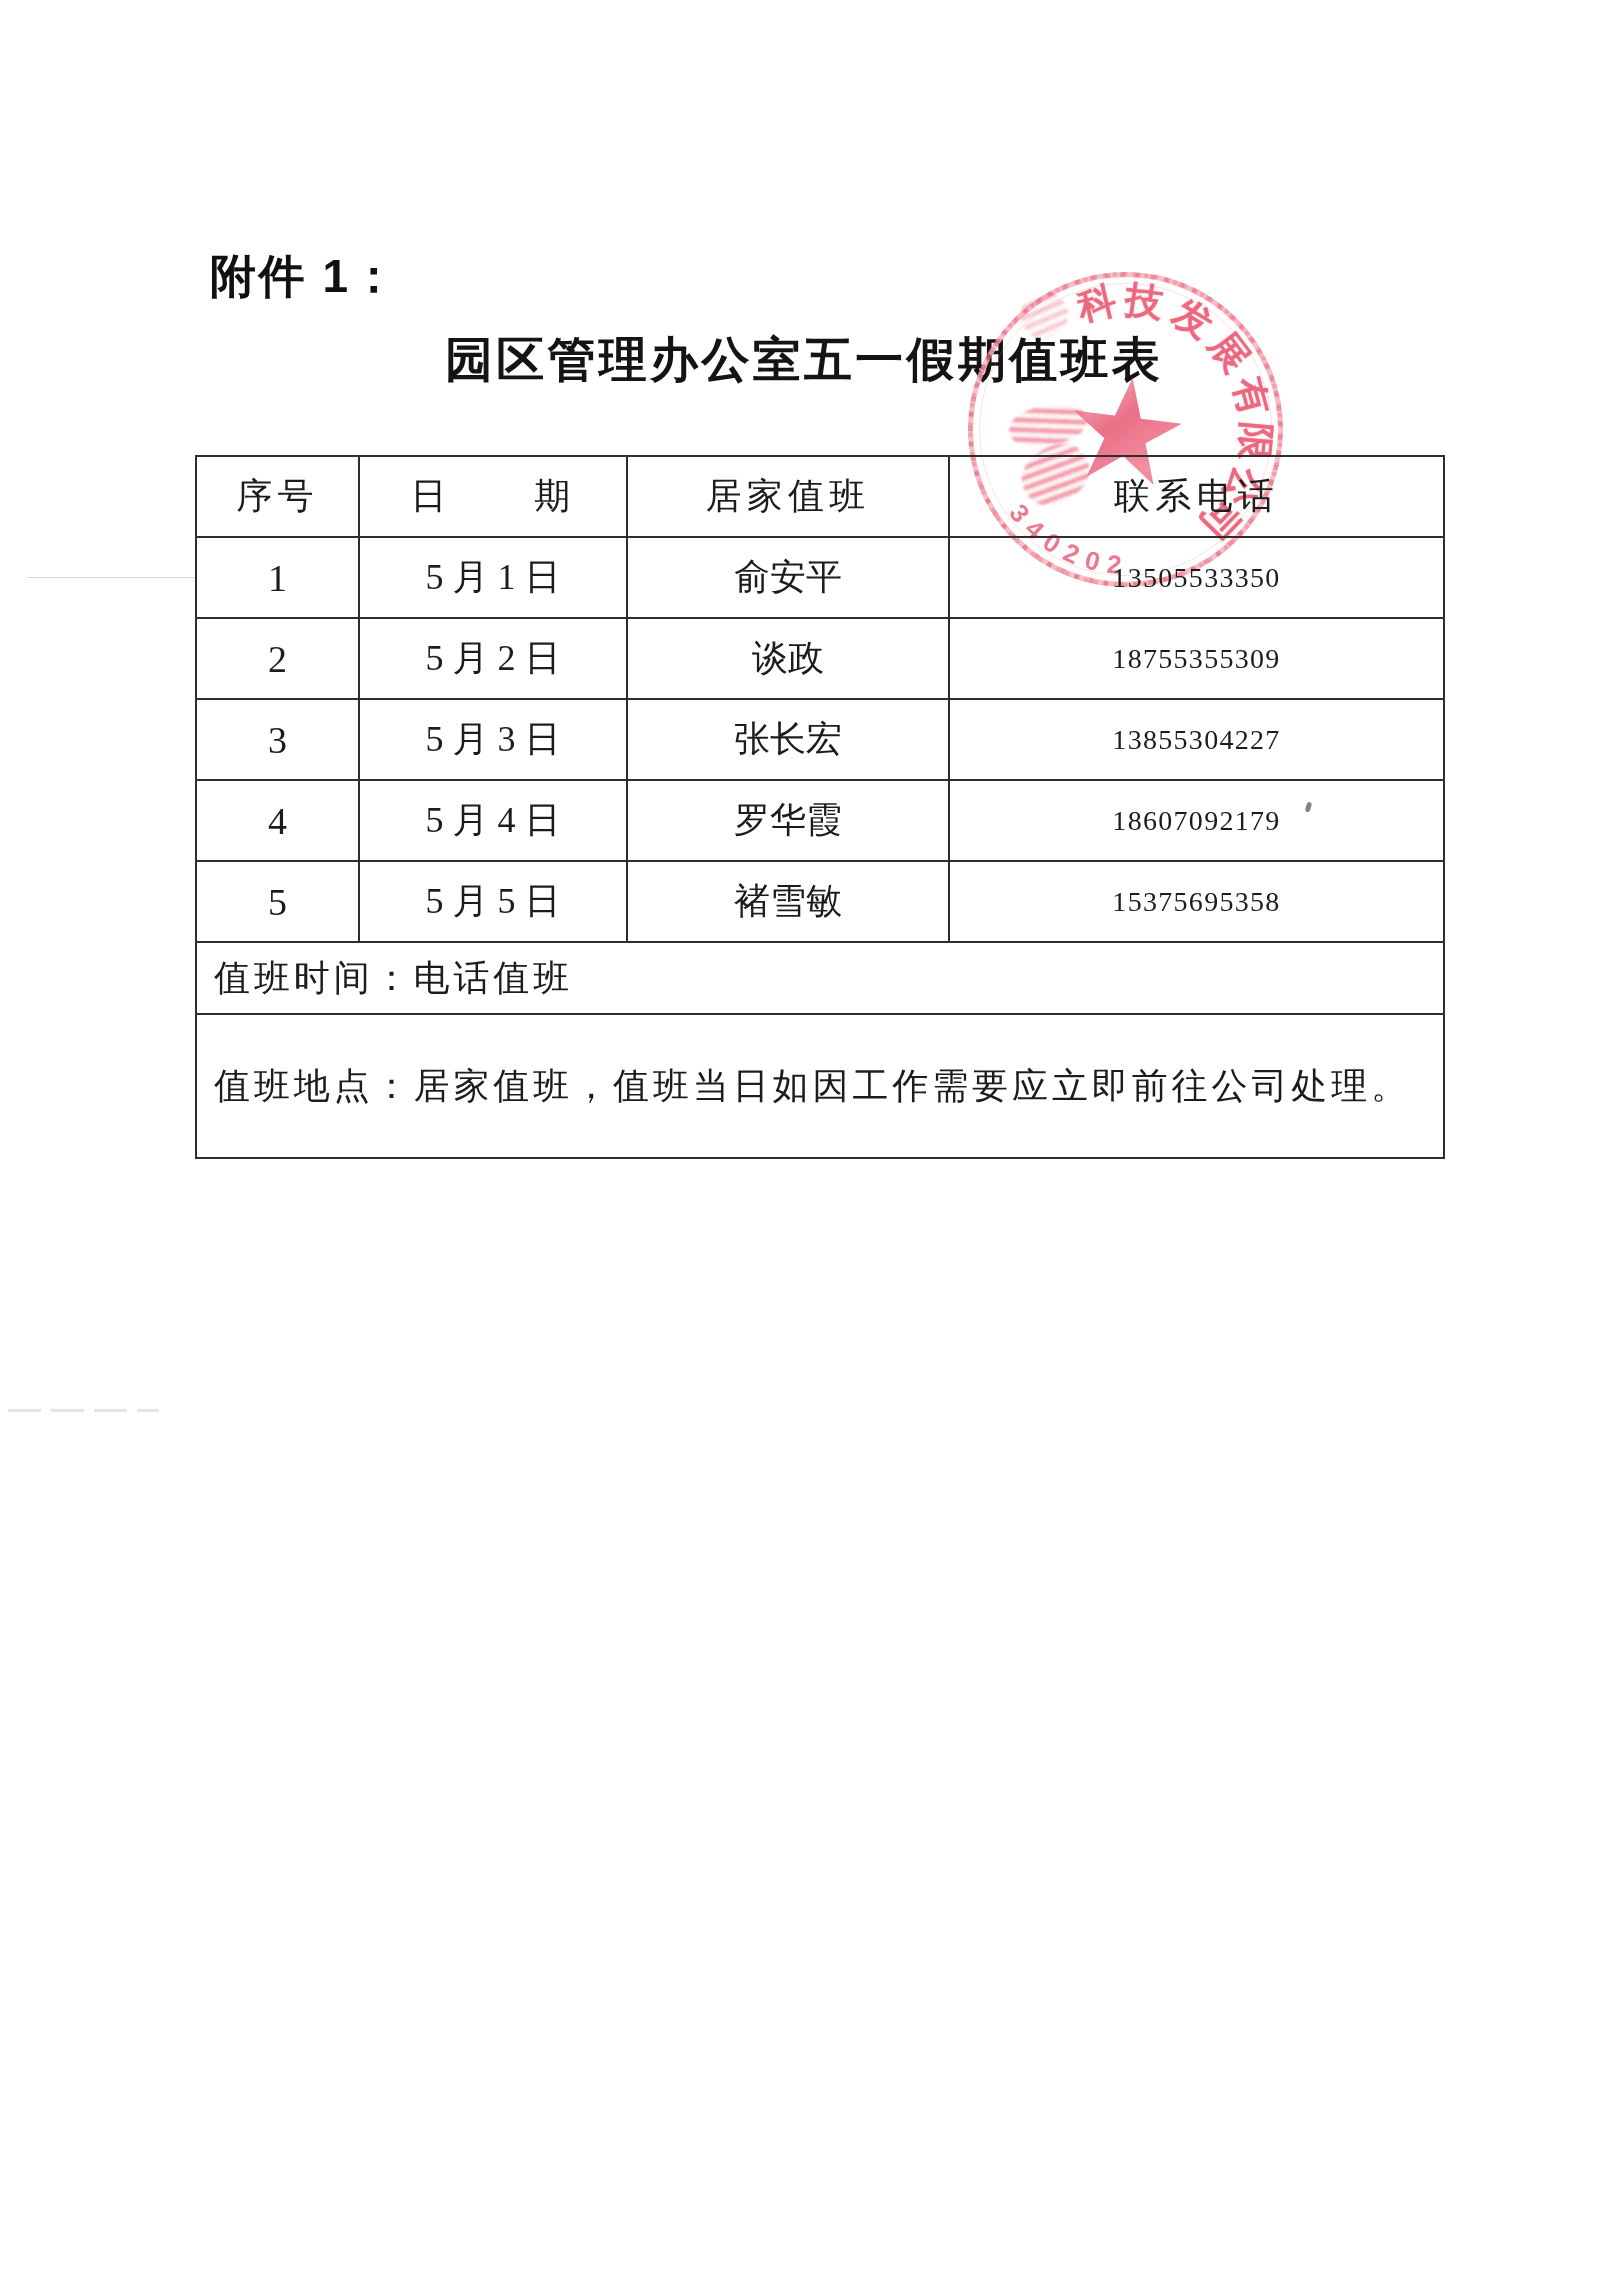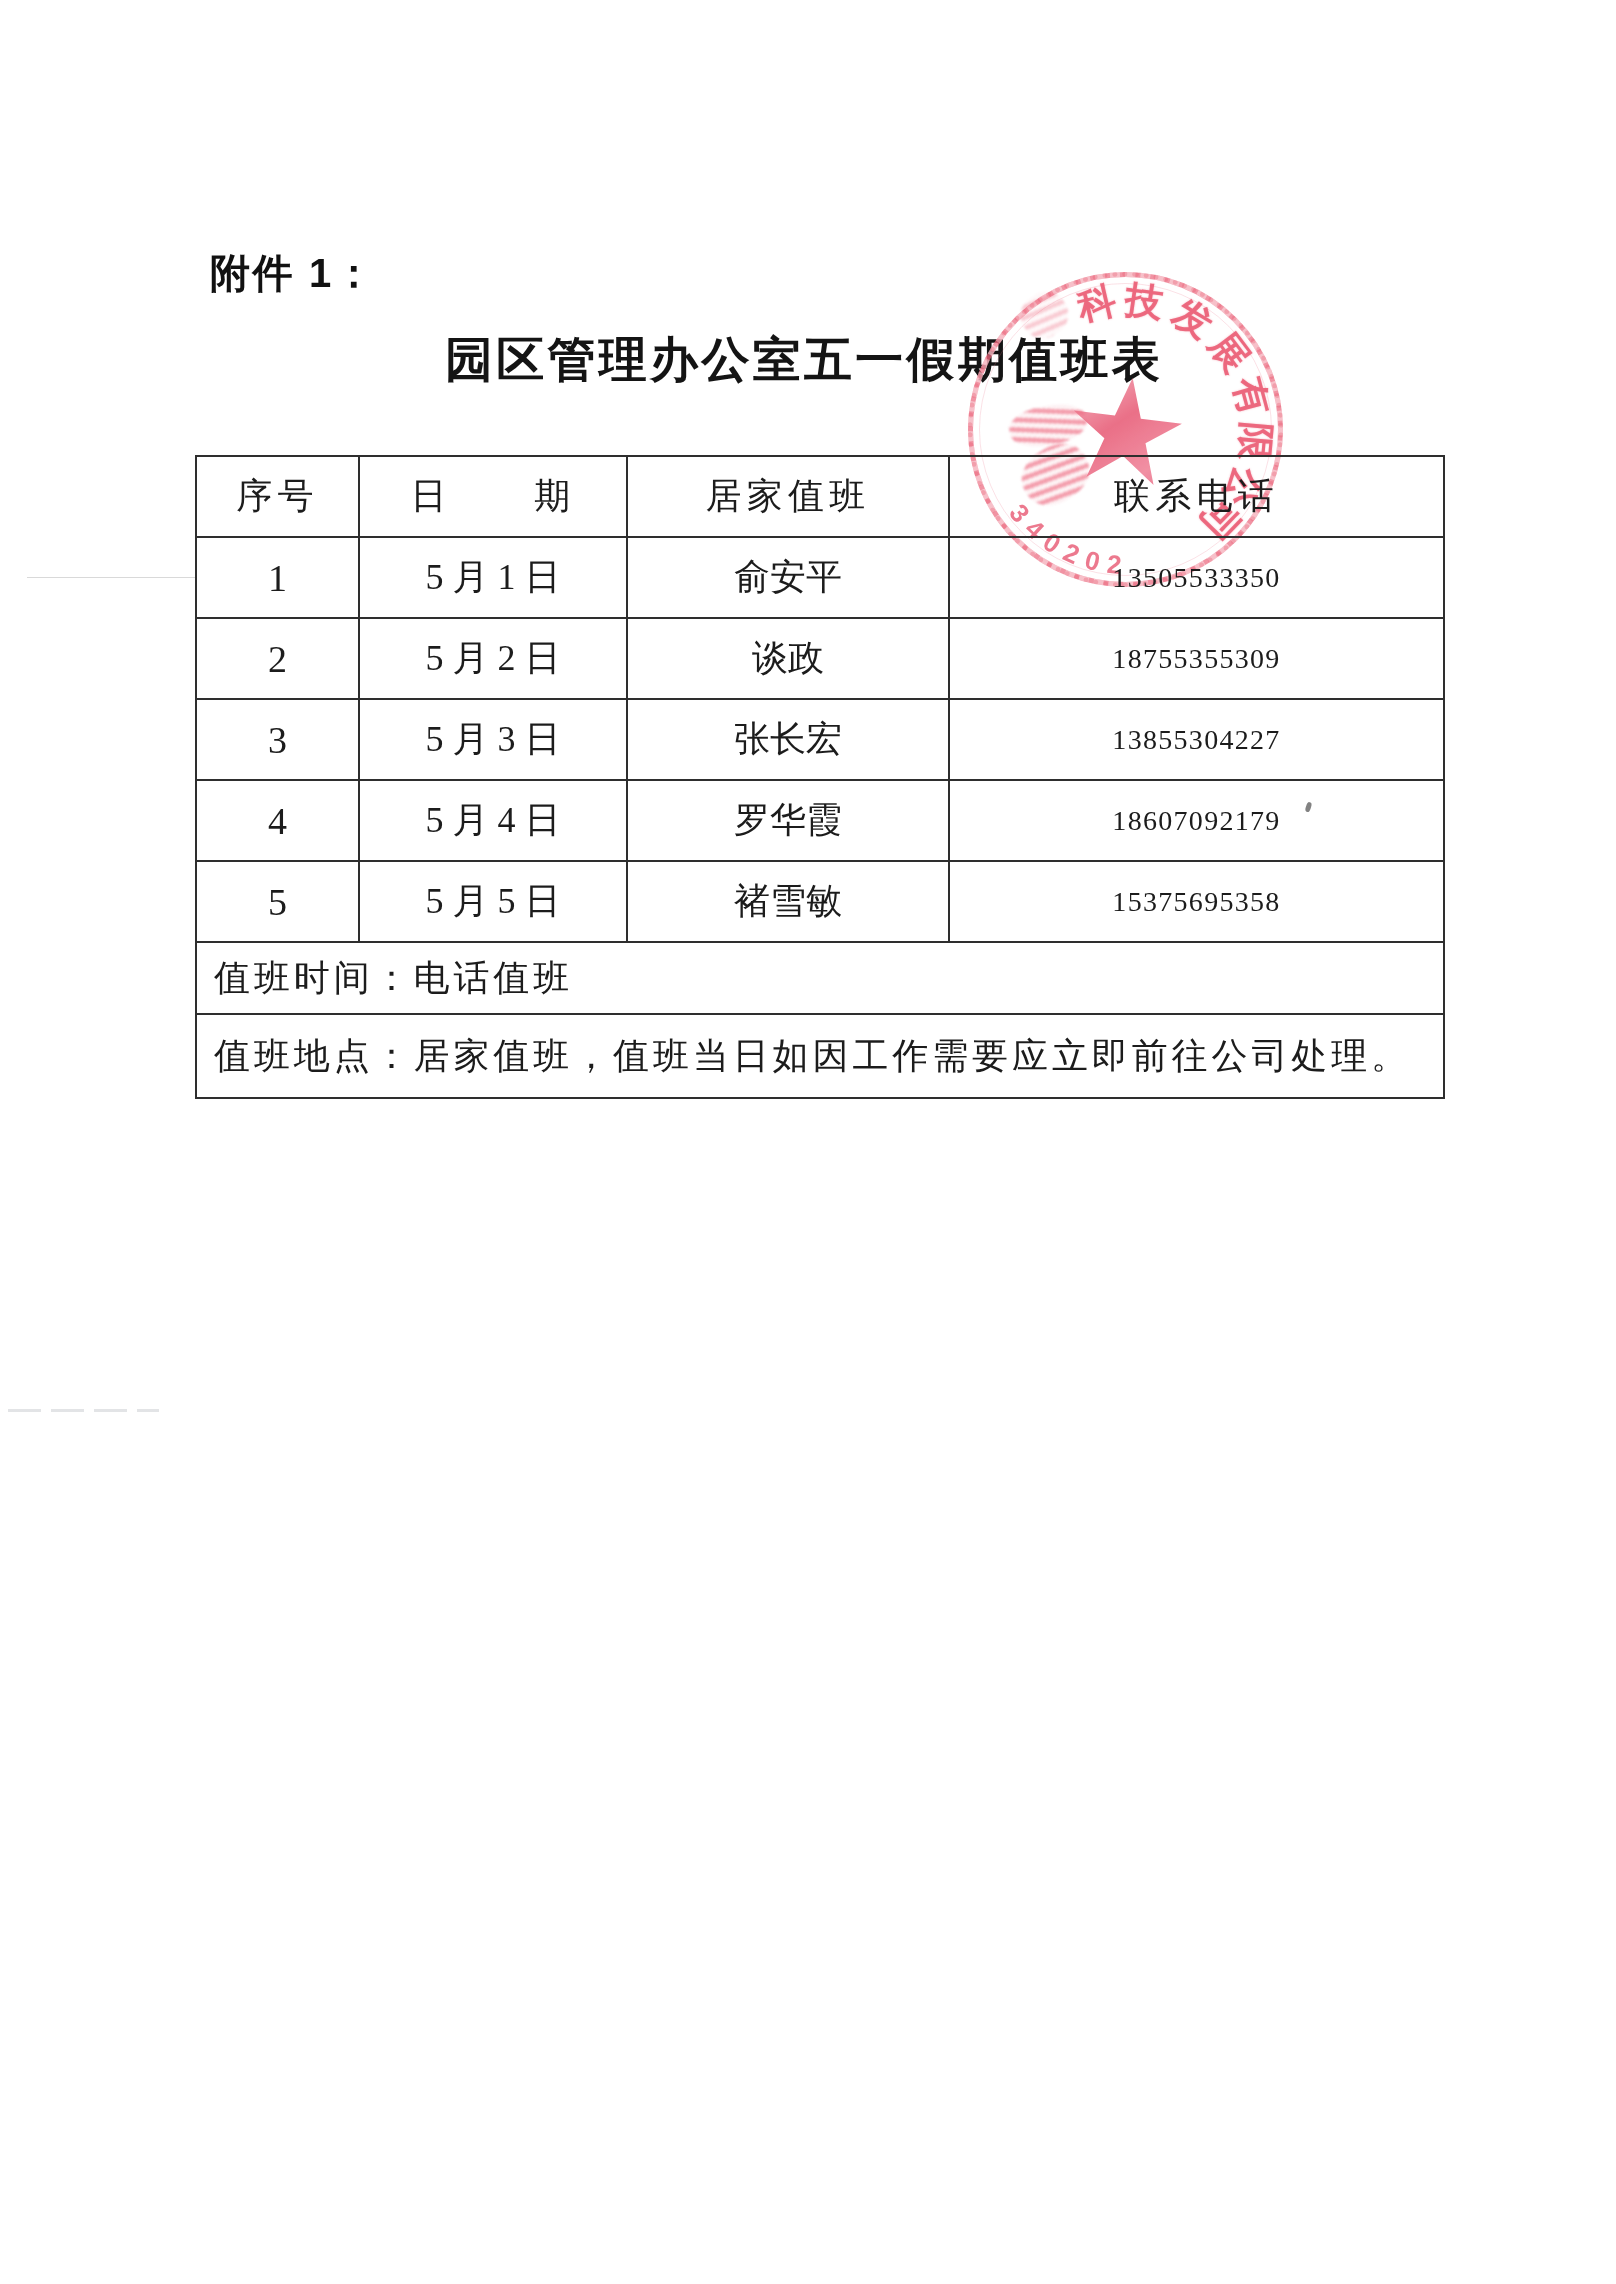--- a/index.html
+++ b/index.html
@@ -5,21 +5,21 @@
   html,body{margin:0;padding:0;background:#e8e8e8;}
   .page{
     position:relative; width:1616px; height:2284px; background:#ffffff;
     overflow:hidden; font-family:"Liberation Serif","DejaVu Serif",serif; color:#1c1c1c;
   }
 
   
   .attachment-label{
     position:absolute; left:210px; top:253px;
     font-family:"Liberation Sans","DejaVu Sans",sans-serif;
-    font-weight:700; font-size:40px; line-height:1; letter-spacing:2.6px; color:#111;
+    font-weight:700; font-size:46px; line-height:1; letter-spacing:2.6px; color:#111;
   }
   .doc-title{
     position:absolute; left:180px; top:330px; width:1248px; margin:0;
     text-align:center;
     font-family:"Liberation Sans","DejaVu Sans",sans-serif;
     font-weight:700; font-size:48px; line-height:1.25; letter-spacing:3.3px; color:#141414;
   }
 
   
   .duty-table{
@@ -34,21 +34,21 @@
   .duty-table th,.duty-table td{
     border:2px solid #2e2e2e; padding:15px; text-align:center; vertical-align:middle;
     font-weight:400; font-size:36px; color:#1c1c1c;
   }
   .duty-table thead tr{height:74px}
   .duty-table tr.data-row{height:74px}
   .duty-table th{letter-spacing:5.2px}
   .duty-table td.phone{font-size:28px; letter-spacing:1.3px}
   .duty-table td.idx{font-size:38px}
   .duty-table tr.note-row{height:72px}
-  .duty-table tr.note-row.tall{height:84px}
+  .duty-table tr.note-row.tall{height:144px}
   .duty-table tr.note-row td{
     text-align:left; padding:0 17px; letter-spacing:3.9px; line-height:52px;
   }
 
   
   .stamp{position:absolute; left:968px; top:272px; width:315px; height:315px; z-index:1;}
   .ring{position:absolute; border-radius:50%;}
   .ring.r-solid{inset:0; border:5.9px solid rgba(236,106,128,0.72);}
   .ring.r-dash{inset:0; border:5.9px dashed rgba(255,255,255,0.42);}
   .ring.r-dash2{inset:0; border:5.9px dotted rgba(231,84,108,0.30); transform:rotate(4deg);}

